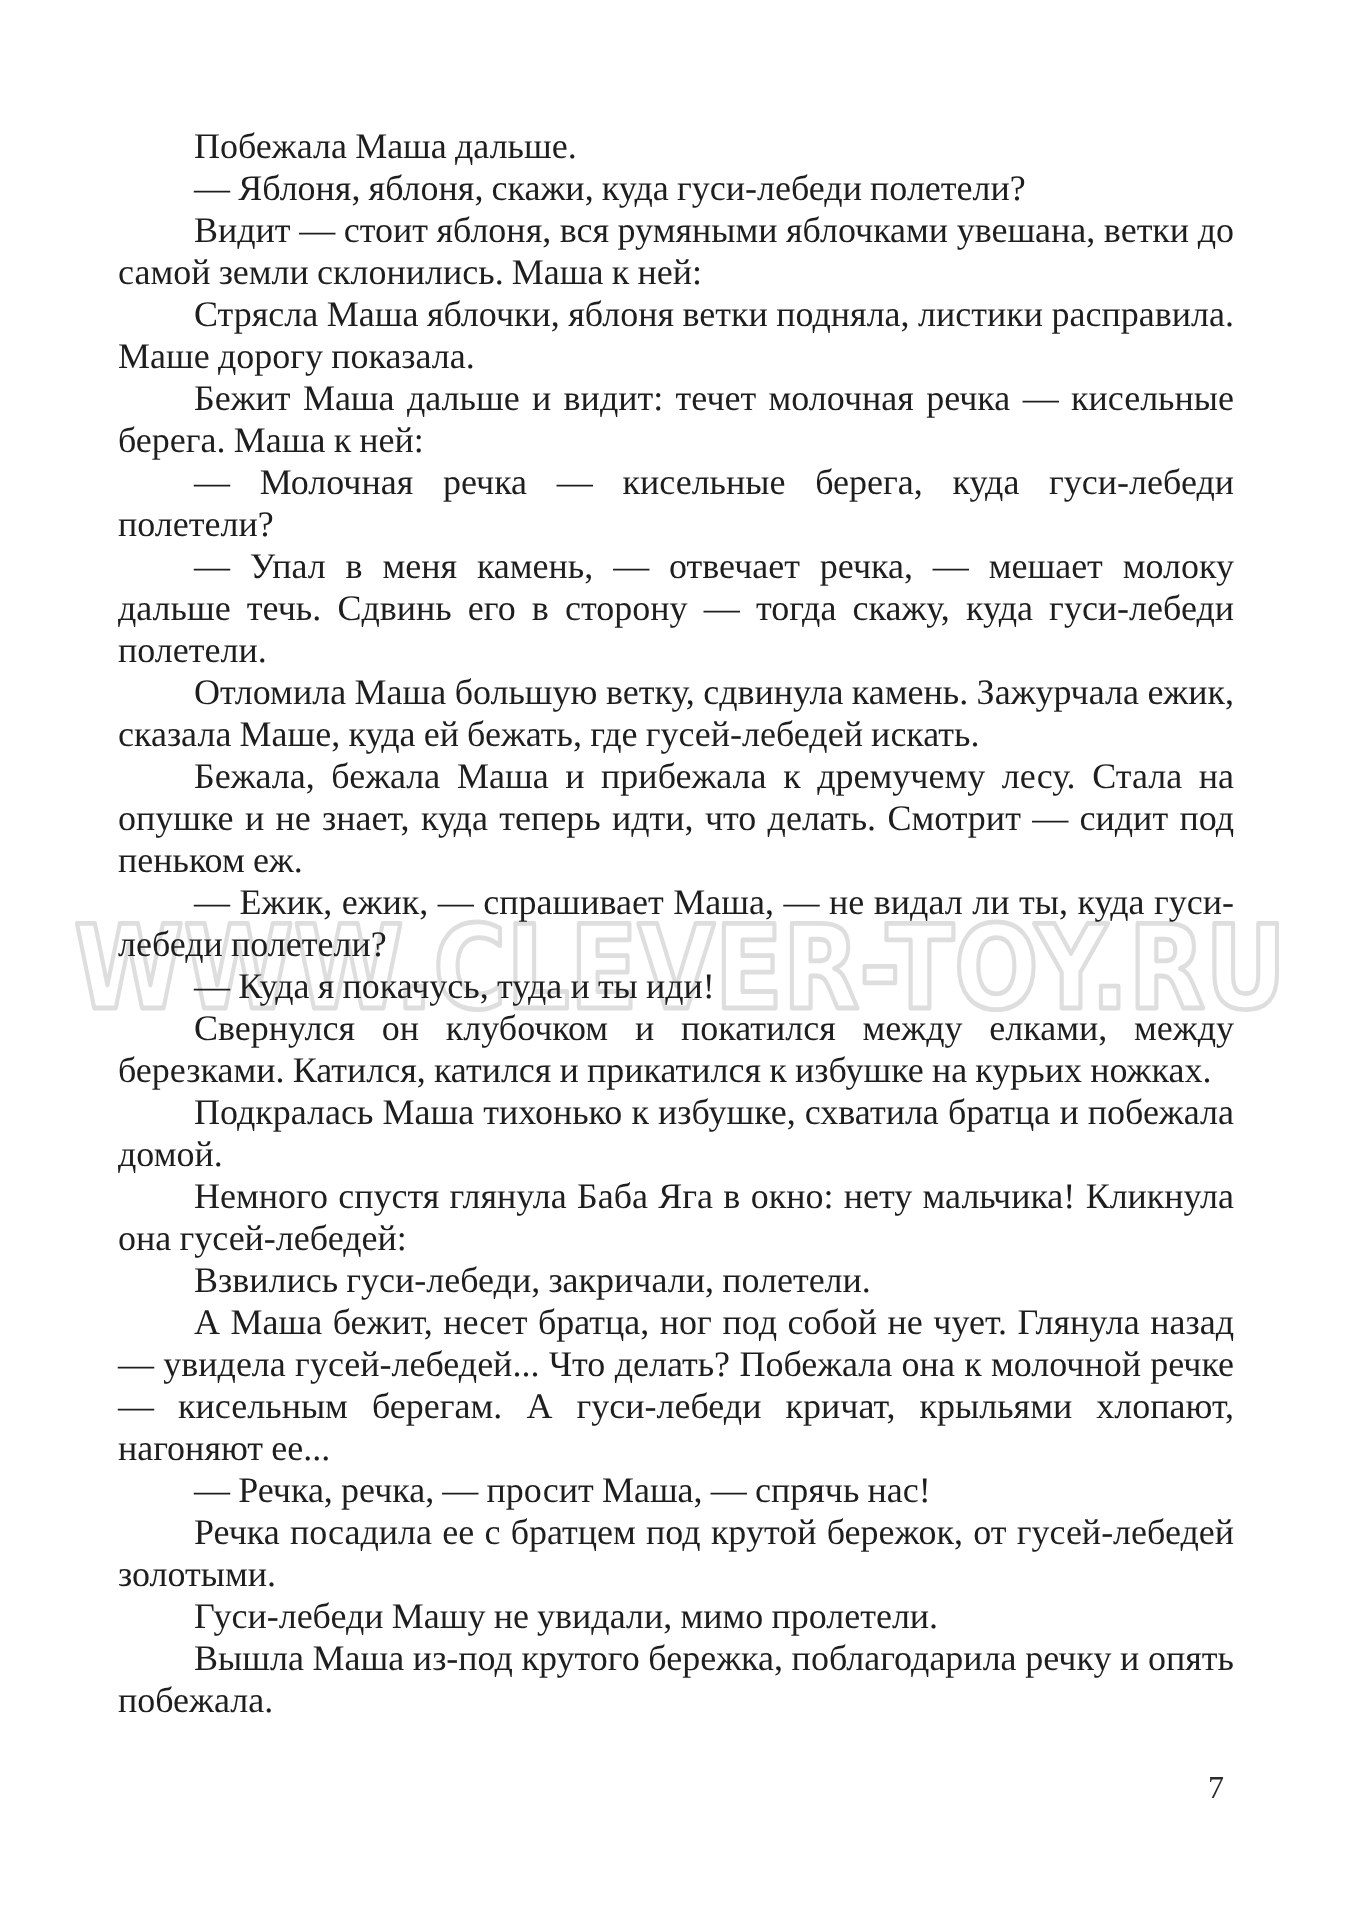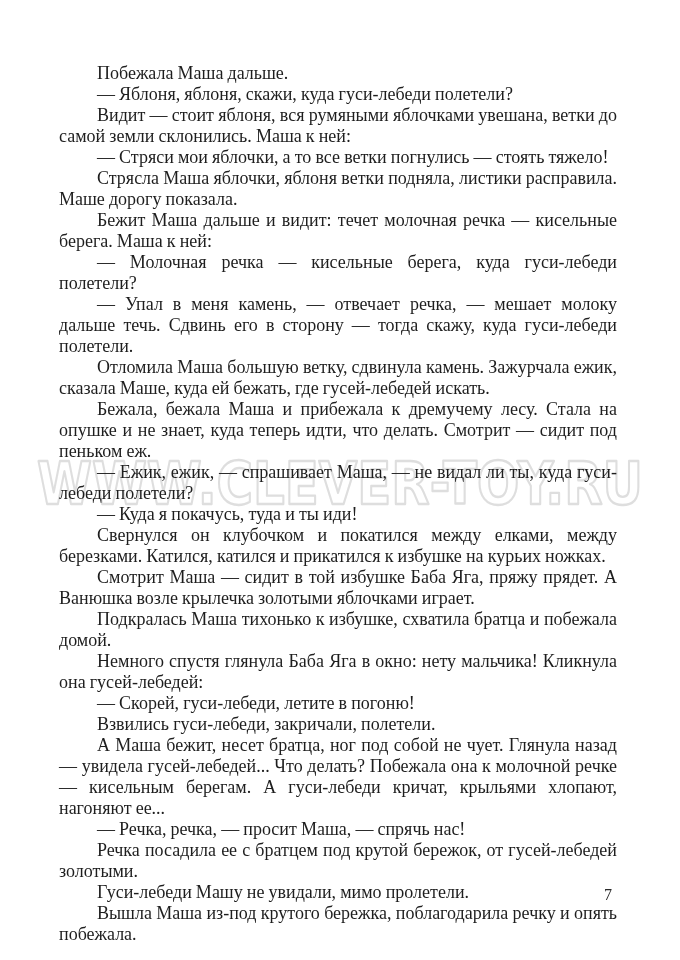--- a/index.html
+++ b/index.html
@@ -56,34 +56,31 @@
 
   <svg class="watermark-svg" viewBox="0 0 680 90" xmlns="http://www.w3.org/2000/svg">
     <text x="340" y="66" text-anchor="middle" textLength="606" lengthAdjust="spacingAndGlyphs" font-family="DejaVu Sans, sans-serif" font-weight="bold" font-size="58" fill="none" stroke="#d9d9d9" stroke-width="2.4" stroke-linejoin="round">WWW.CLEVER-TOY.RU</text>
   </svg>
 
   <div class="text-block">
 
   <p class="para">Побежала Маша дальше.</p>
       <p class="para">— Яблоня, яблоня, скажи, куда гуси-лебеди полетели?</p>
       <p class="para">Видит — стоит яблоня, вся румяными яблочками увешана, ветки до самой земли склонились. Маша к ней:</p>
-      <p class="para">— Стряси мои яблочки, а то все ветки погнулись — стоять тяжело!</p>
       <p class="para">Стрясла Маша яблочки, яблоня ветки подняла, листики расправила. Маше дорогу показала.</p>
       <p class="para">Бежит Маша дальше и видит: течет молочная речка — кисельные берега. Маша к ней:</p>
       <p class="para">— Молочная речка — кисельные берега, куда гуси-лебеди полетели?</p>
       <p class="para">— Упал в меня камень, — отвечает речка, — мешает молоку дальше течь. Сдвинь его в сторону — тогда скажу, куда гуси-лебеди полетели.</p>
       <p class="para">Отломила Маша большую ветку, сдвинула камень. Зажурчала ежик, сказала Маше, куда ей бежать, где гусей-лебедей искать.</p>
       <p class="para">Бежала, бежала Маша и прибежала к дремучему лесу. Стала на опушке и не знает, куда теперь идти, что делать. Смотрит — сидит под пеньком еж.</p>
       <p class="para">— Ежик, ежик, — спрашивает Маша, — не видал ли ты, куда гуси-лебеди полетели?</p>
       <p class="para">— Куда я покачусь, туда и ты иди!</p>
       <p class="para">Свернулся он клубочком и покатился между елками, между березками. Катился, катился и прикатился к избушке на курьих ножках.</p>
-      <p class="para">Смотрит Маша — сидит в той избушке Баба Яга, пряжу прядет. А Ванюшка возле крылечка золотыми яблочками играет.</p>
       <p class="para">Подкралась Маша тихонько к избушке, схватила братца и побежала домой.</p>
       <p class="para">Немного спустя глянула Баба Яга в окно: нету мальчика! Кликнула она гусей-лебедей:</p>
-      <p class="para">— Скорей, гуси-лебеди, летите в погоню!</p>
       <p class="para">Взвились гуси-лебеди, закричали, полетели.</p>
       <p class="para">А Маша бежит, несет братца, ног под собой не чует. Глянула назад — увидела гусей-лебедей... Что делать? Побежала она к молочной речке — кисельным берегам. А гуси-лебеди кричат, крыльями хлопают, нагоняют ее...</p>
       <p class="para">— Речка, речка, — просит Маша, — спрячь нас!</p>
       <p class="para">Речка посадила ее с братцем под крутой бережок, от гусей-лебедей золотыми.</p>
       <p class="para">Гуси-лебеди Машу не увидали, мимо пролетели.</p>
       <p class="para">Вышла Маша из-под крутого бережка, поблагодарила речку и опять побежала.</p>
     </div>
 
   <div class="page-number">7</div>
 

